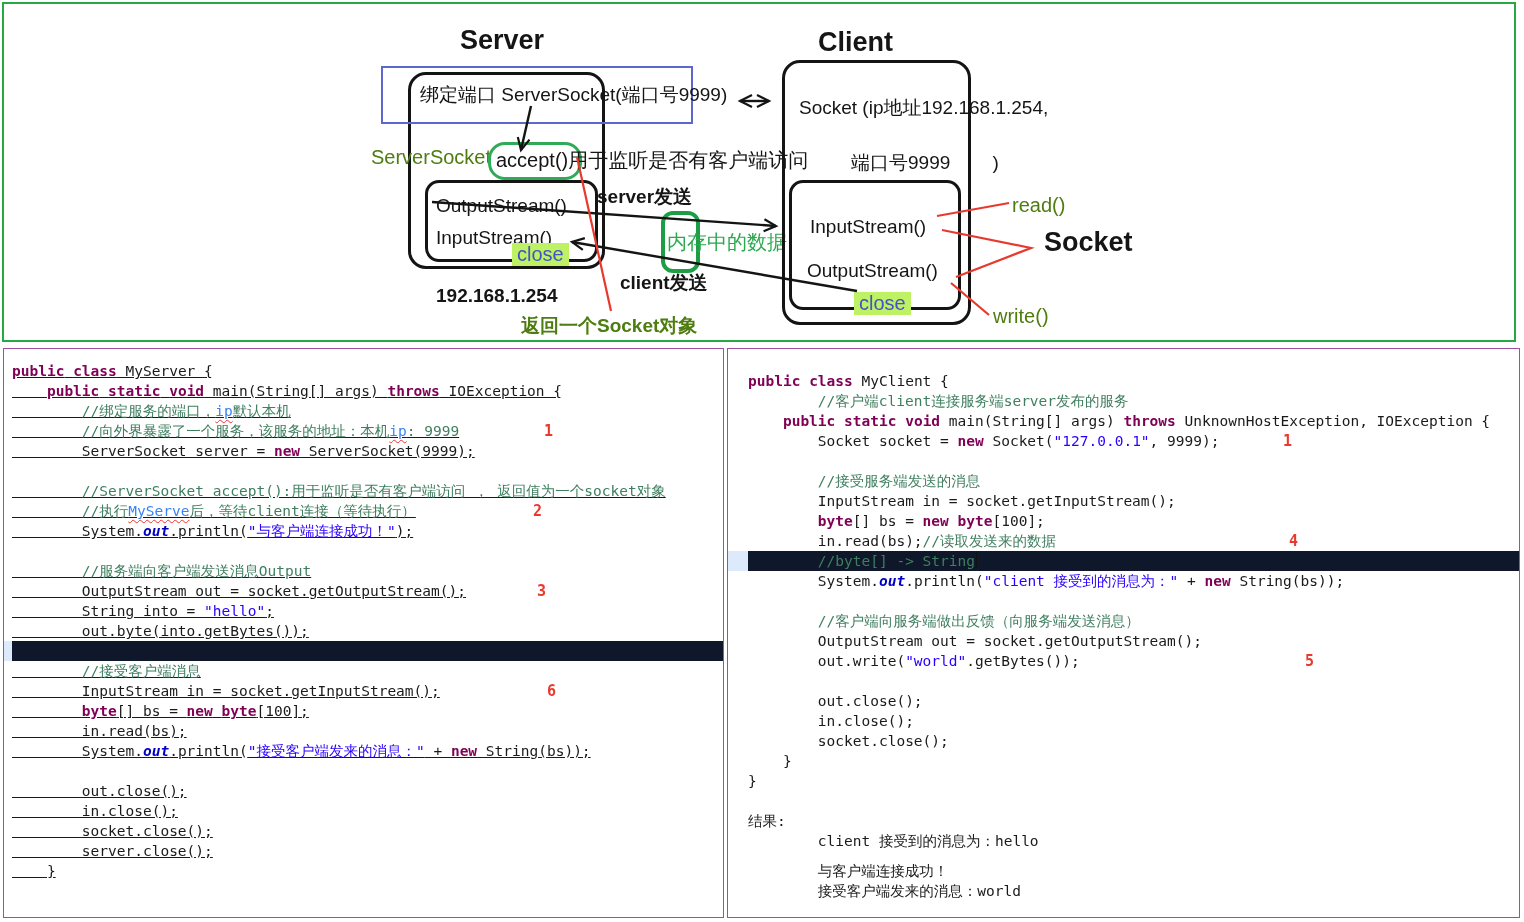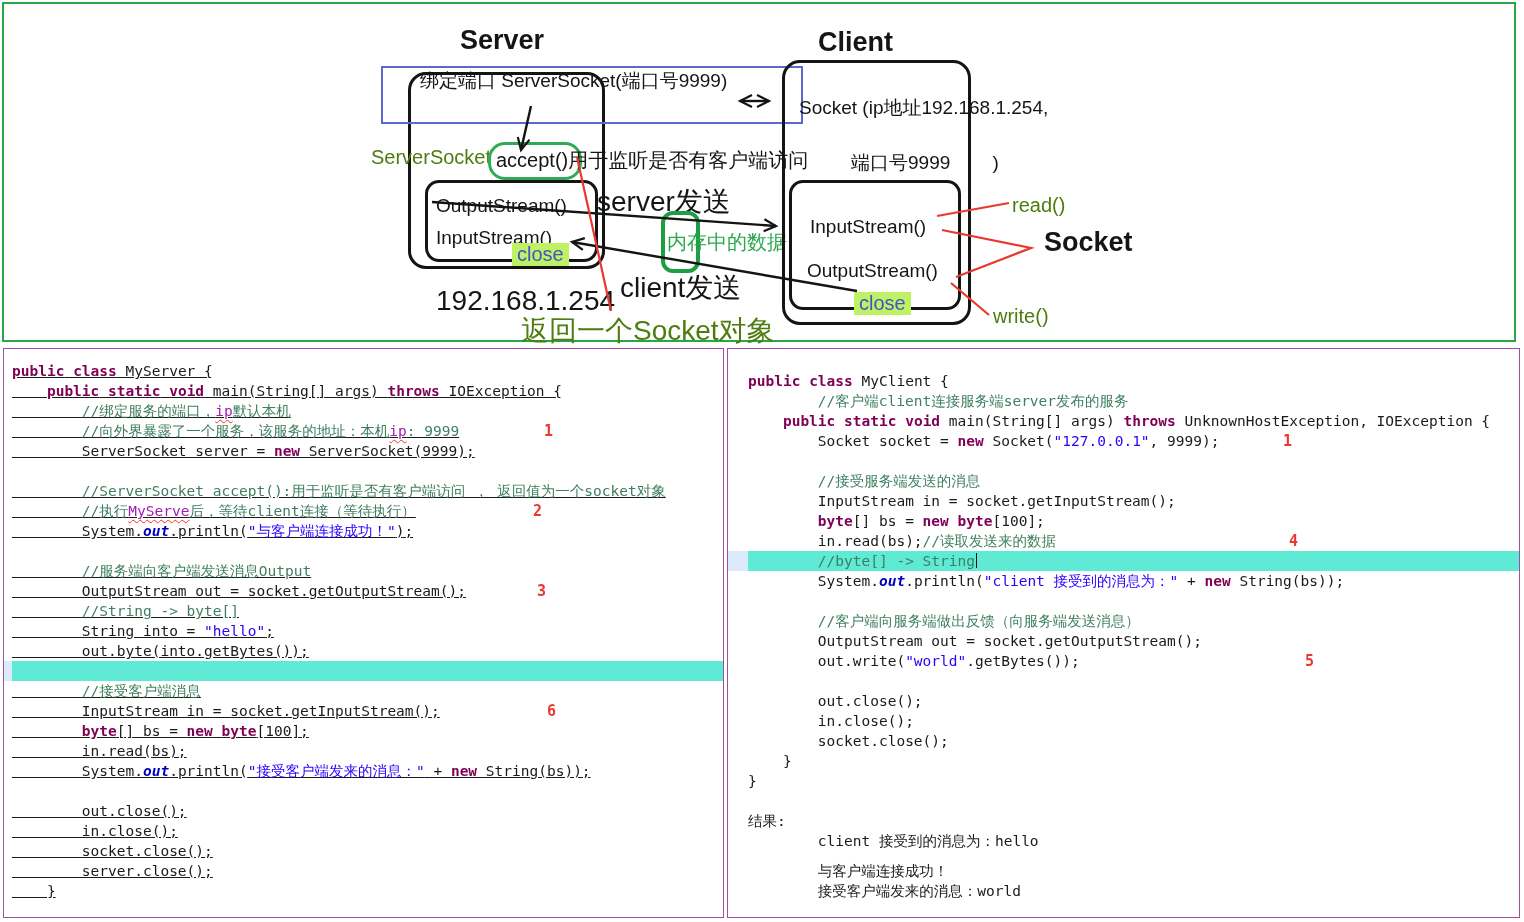--- a/index.html
+++ b/index.html
@@ -3,56 +3,56 @@
 <meta charset="utf-8">
 <style>
   html,body{margin:0;padding:0;background:#fff;}
   .stage{position:relative;width:1524px;height:922px;background:#fff;overflow:hidden;
          font-family:"Liberation Sans",sans-serif;color:#151515;}
   .abs{position:absolute;}
   
   .diagram-border{left:2px;top:2px;width:1510px;height:336px;border:2px solid #27a844;}
   .box{position:absolute;box-sizing:border-box;border:3px solid #141414;border-radius:16px;background:transparent;}
   .dlabel{position:absolute;white-space:pre;line-height:1.15;}
-  .fs19{font-size:19px;} .fs20{font-size:20px;} .fs21{font-size:28px;}
+  .fs19{font-size:19px;} .fs20{font-size:20px;} .fs21{font-size:19px;font-weight:bold;}
   .title{font-size:27px;font-weight:600;}
   .red{color:#4d7c0f;} .green-t{color:#2ba84e;} .blue-t{color:#4254c5;}
   .masked{background:#bef264;padding:0 5px;}
   svg.overlay{position:absolute;left:0;top:0;pointer-events:none;}
   
   .panel{position:absolute;box-sizing:content-box;border:1.5px solid #a050a0;background:#fff;overflow:hidden;}
   .panel-left{left:3px;top:348px;width:719px;height:568px;}
   .panel-right{left:727px;top:348px;width:791px;height:568px;}
   .code{position:absolute;inset:0;font-family:"DejaVu Sans Mono","Liberation Mono",monospace;
         font-size:14.5px;color:#1a1a1a;}
   .panel-left .code{padding:12px 0 0 8px;text-decoration:underline;}
   .panel-right .code{padding:22px 0 0 20px;}
   .code-line{position:relative;height:20px;line-height:20px;white-space:pre;}
-  .code-line.hl{background:#5eead4;box-shadow:-26px 0 0 #dceafb;}
+  .code-line.hl{background:#0f172a;box-shadow:-26px 0 0 #dceafb;}
   .t-k{color:#7f0055;font-weight:bold;}
   .t-c{color:#3f7f5f;}
   .t-s{color:#2a00ff;}
   .t-o{color:#0000c0;font-weight:bold;font-style:italic;}
   .t-p{color:#1a1a1a;}
-  .t-w{color:#a21caf;text-decoration:underline wavy #e33;text-decoration-thickness:1px;text-underline-offset:3px;}
+  .t-w{color:#3b82f6;text-decoration:underline wavy #e33;text-decoration-thickness:1px;text-underline-offset:3px;}
   .ann{position:absolute;top:0;color:#e8392e;font-weight:bold;font-size:15px;}
   .cursor{display:inline-block;width:1.5px;height:15px;background:#111;vertical-align:-2px;margin-left:1px;}
 </style>
 </head>
 <body>
 
 <div class="stage">
 
   <div class="abs diagram-border"></div>
 
   <span class="dlabel title" style="left:460px;top:25px;">Server</span>
   <span class="dlabel title" style="left:818px;top:27px;">Client</span>
 
   <div class="box" style="left:408px;top:72px;width:197px;height:197px;border-radius:18px;"></div>
-  <div class="abs" style="left:381px;top:66px;width:422px;height:58px;box-sizing:border-box;border:2px solid #5d68cf;display:flex;align-items:flex-start;padding-left:37px;">
+  <div class="abs" style="left:381px;top:66px;width:312px;height:58px;box-sizing:border-box;border:2px solid #5d68cf;display:flex;align-items:center;padding-left:37px;">
     <span class="fs19" style="white-space:pre;">绑定端口 ServerSocket(端口号9999)</span>
   </div>
 
   <span class="dlabel fs20 red" style="left:371px;top:146px;">ServerSocket</span>
   <div class="box" style="left:488px;top:142px;width:94px;height:38px;border:3px solid #2fab57;border-radius:17px;"></div>
   <span class="dlabel fs20" style="left:496px;top:149px;">accept()用于监听是否有客户端访问</span>
 
   <div class="box" style="left:425px;top:180px;width:173px;height:82px;border-radius:14px;"></div>
   <span class="dlabel fs19" style="left:436px;top:195px;">OutputStream()</span>
   <span class="dlabel fs19" style="left:436px;top:227px;">InputStream()</span>
@@ -104,21 +104,20 @@
         <div class="code-line"><span class="t-c">        //绑定服务的端口，</span><span class="t-w">ip</span><span class="t-c">默认本机</span></div>
         <div class="code-line"><span class="t-c">        //向外界暴露了一个服务，该服务的地址：本机</span><span class="t-w">ip</span><span class="t-c">: 9999</span><span class="ann" style="left: 532px;">1</span></div>
         <div class="code-line"><span class="t-p">        ServerSocket server = </span><span class="t-k">new</span><span class="t-p"> ServerSocket(9999);</span></div>
         <div class="code-line"></div>
         <div class="code-line"><span class="t-c">        //ServerSocket accept():用于监听是否有客户端访问 ， 返回值为一个socket对象</span></div>
         <div class="code-line"><span class="t-c">        //执行</span><span class="t-w">MyServe</span><span class="t-c">后，等待client连接（等待执行）</span><span class="ann" style="left: 521px;">2</span></div>
         <div class="code-line"><span class="t-p">        System.</span><span class="t-o">out</span><span class="t-p">.println(</span><span class="t-s">"与客户端连接成功！"</span><span class="t-p">);</span></div>
         <div class="code-line"></div>
         <div class="code-line"><span class="t-c">        //服务端向客户端发送消息Output</span></div>
         <div class="code-line"><span class="t-p">        OutputStream out = socket.getOutputStream();</span><span class="ann" style="left: 525px;">3</span></div>
-        <div class="code-line"><span class="t-c">        //String -&gt; byte[]</span></div>
         <div class="code-line"><span class="t-p">        String into = </span><span class="t-s">"hello"</span><span class="t-p">;</span></div>
         <div class="code-line"><span class="t-p">        out.byte(into.getBytes());</span></div>
         <div class="code-line hl"></div>
         <div class="code-line"><span class="t-c">        //接受客户端消息</span></div>
         <div class="code-line"><span class="t-p">        InputStream in = socket.getInputStream();</span><span class="ann" style="left: 535px;">6</span></div>
         <div class="code-line"><span class="t-p">        </span><span class="t-k">byte</span><span class="t-p">[] bs = </span><span class="t-k">new</span><span class="t-p"> </span><span class="t-k">byte</span><span class="t-p">[100];</span></div>
         <div class="code-line"><span class="t-p">        in.read(bs);</span></div>
         <div class="code-line"><span class="t-p">        System.</span><span class="t-o">out</span><span class="t-p">.println(</span><span class="t-s">"接受客户端发来的消息："</span><span class="t-p"> + </span><span class="t-k">new</span><span class="t-p"> String(bs));</span></div>
         <div class="code-line"></div>
         <div class="code-line"><span class="t-p">        out.close();</span></div>

